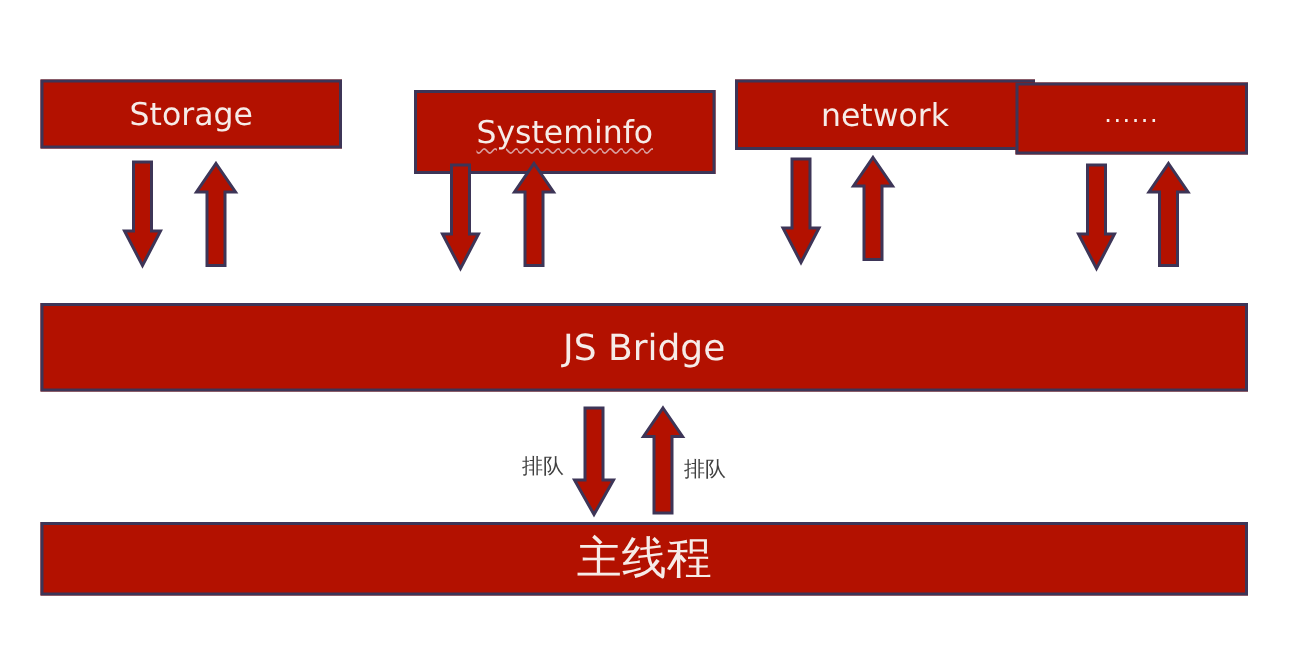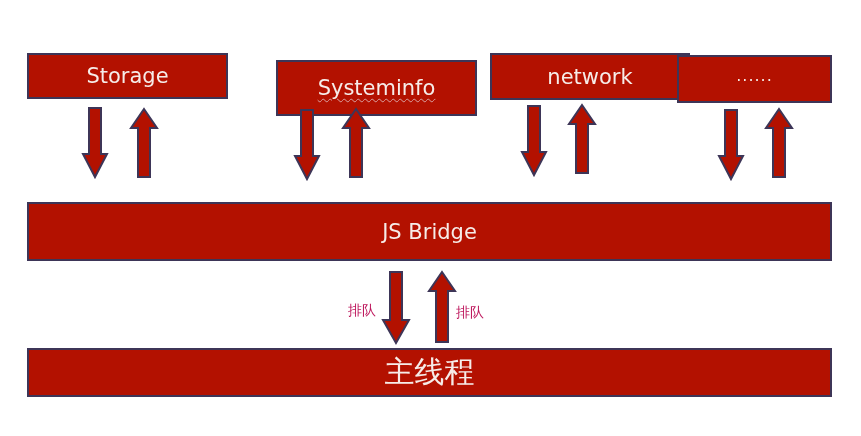--- a/index.html
+++ b/index.html
@@ -16,26 +16,26 @@
       color: #f6ece8;
       display: flex; align-items: center; justify-content: center;
     }
     .top-box { font-size: 21px; }
     .sysinfo-text {
       text-decoration: underline wavy #d8a0a0;
       text-decoration-thickness: 1px;
       text-underline-offset: 3px;
     }
     .dots { font-size: 16px; letter-spacing: 1px; position: relative; top: -4px; }
-    .bar-bridge { font-size: 21px; justify-content: center; }
+    .bar-bridge { font-size: 24px; justify-content: center; }
     .bar-main { font-size: 30px; }
     svg.arrow { position: absolute; overflow: visible; }
     .arrow path { fill: #b31100; stroke: #3d3557; stroke-width: 2; stroke-linejoin: miter; }
     .queue-label {
-      position: absolute; font-size: 14px; color: #be185d;
+      position: absolute; font-size: 14px; color: #404040;
       font-family: "DejaVu Sans", sans-serif;
     }
   </style>
 </head>
 <body>
 
 <div class="box top-box" style="left:27px; top:53px; width:201px; height:46px;">
   <span>Storage</span>
 </div>
 <div class="box top-box" style="left:243px; top:60px; width:201px; height:56px;margin-left:33px;">

